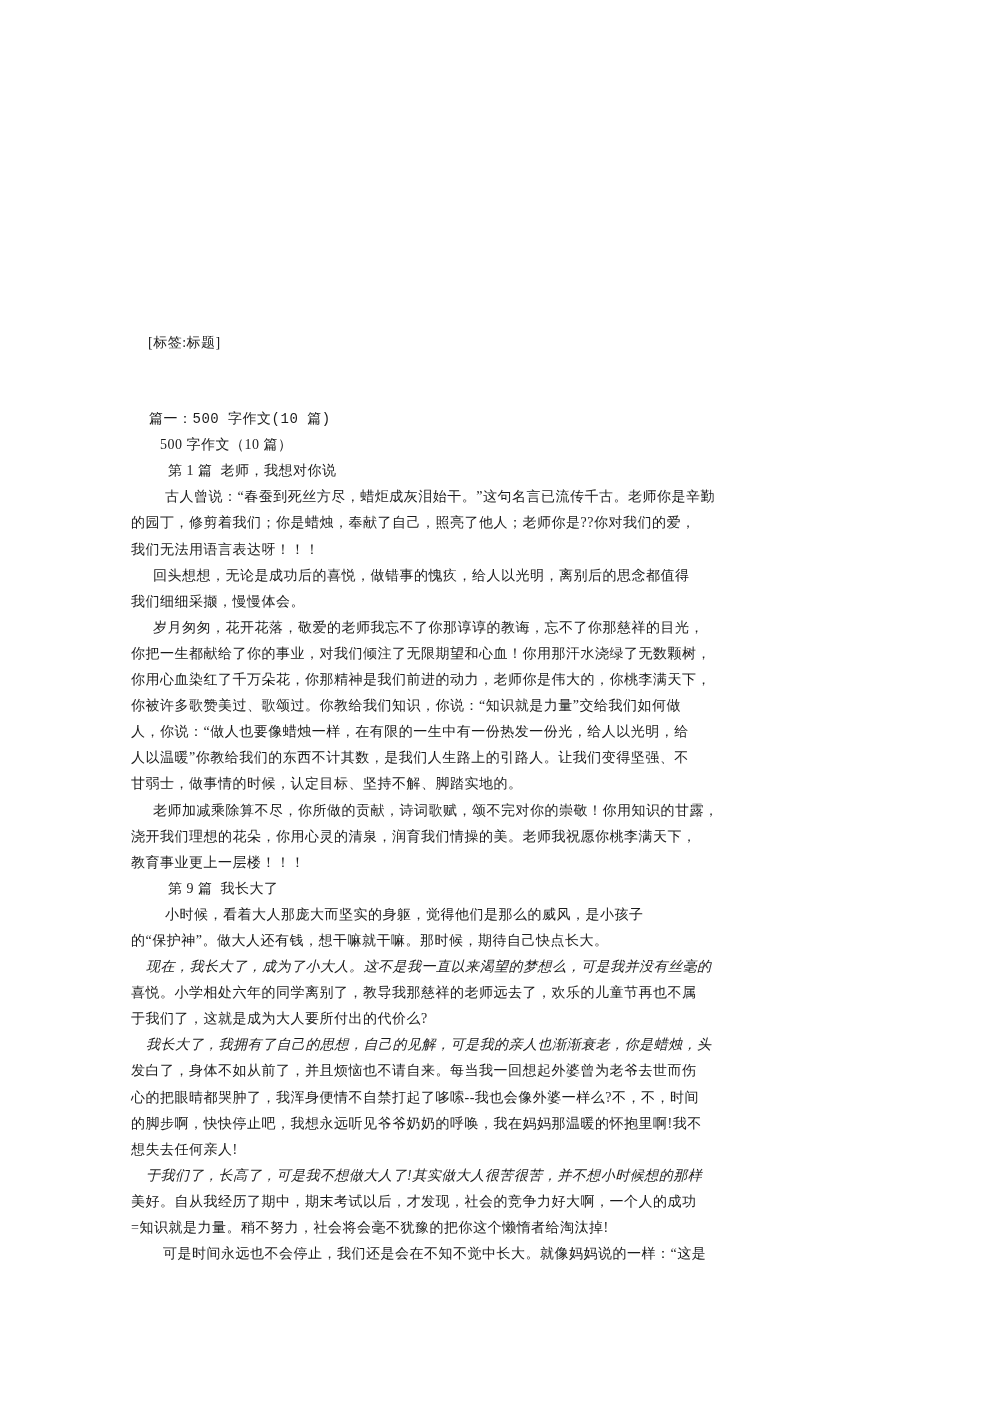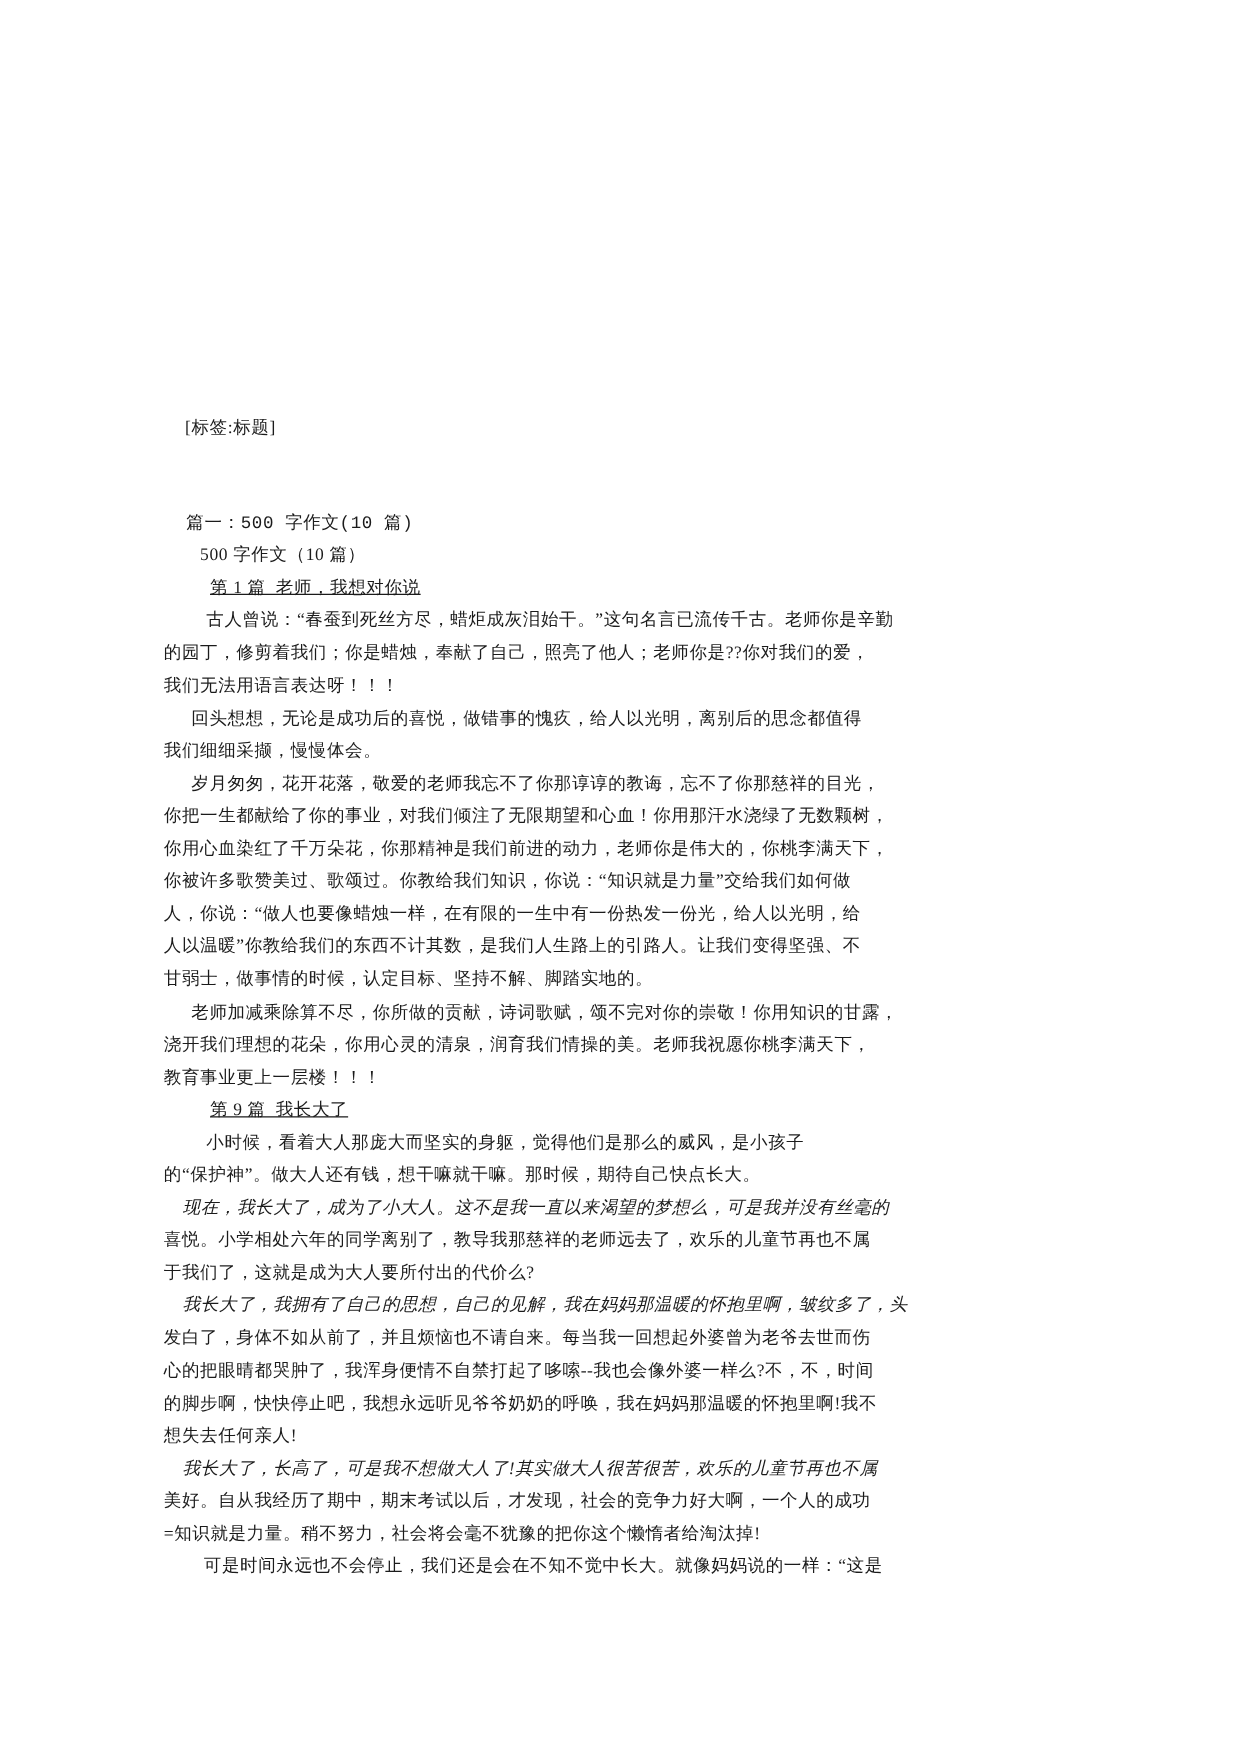--- a/index.html
+++ b/index.html
@@ -30,21 +30,21 @@
     white-space: pre;
   }
   
   .in15 { padding-left: 15px; font-style: italic; }
   .in17 { padding-left: 17px; }
   .in18 { padding-left: 18px; font-family: Liberation Mono, monospace; }
   .in22 { padding-left: 22px; }
   .in29 { padding-left: 29px; }
   .in32 { padding-left: 32px; }
   .in34 { padding-left: 34px; }
-  .in37 { padding-left: 37px; text-decoration: underline; }
+  .in37 { padding-left: 37px; }
   .gap-before-section { margin-top: 50px; }
 </style>
 </head>
 <body>
 
 <div class="page">
   <div class="textcol">
     <div class="line in17">[标签:标题]</div>
     <div class="line in18 gap-before-section">篇一：500 字作文(10 篇)</div>
     <div class="line in29">500 字作文（10 篇）</div>
@@ -63,23 +63,23 @@
     <div class="line">甘弱士，做事情的时候，认定目标、坚持不解、脚踏实地的。</div>
     <div class="line in22">老师加减乘除算不尽，你所做的贡献，诗词歌赋，颂不完对你的崇敬！你用知识的甘露，</div>
     <div class="line">浇开我们理想的花朵，你用心灵的清泉，润育我们情操的美。老师我祝愿你桃李满天下，</div>
     <div class="line">教育事业更上一层楼！！！</div>
     <div class="line in37">第 9 篇  我长大了</div>
     <div class="line in34">小时候，看着大人那庞大而坚实的身躯，觉得他们是那么的威风，是小孩子</div>
     <div class="line">的“保护神”。做大人还有钱，想干嘛就干嘛。那时候，期待自己快点长大。</div>
     <div class="line in15">现在，我长大了，成为了小大人。这不是我一直以来渴望的梦想么，可是我并没有丝毫的</div>
     <div class="line">喜悦。小学相处六年的同学离别了，教导我那慈祥的老师远去了，欢乐的儿童节再也不属</div>
     <div class="line">于我们了，这就是成为大人要所付出的代价么?</div>
-    <div class="line in15">我长大了，我拥有了自己的思想，自己的见解，我在妈妈那温暖的怀抱里啊，皱纹多了，头</div>
+    <div class="line in15">我长大了，我拥有了自己的思想，自己的见解，可是我的亲人也渐渐衰老，你是蜡烛，头</div>
     <div class="line">发白了，身体不如从前了，并且烦恼也不请自来。每当我一回想起外婆曾为老爷去世而伤</div>
     <div class="line">心的把眼晴都哭肿了，我浑身便情不自禁打起了哆嗦--我也会像外婆一样么?不，不，时间</div>
     <div class="line">的脚步啊，快快停止吧，我想永远听见爷爷奶奶的呼唤，我在妈妈那温暖的怀抱里啊!我不</div>
     <div class="line">想失去任何亲人!</div>
-    <div class="line in15">我长大了，长高了，可是我不想做大人了!其实做大人很苦很苦，欢乐的儿童节再也不属</div>
+    <div class="line in15">于我们了，长高了，可是我不想做大人了!其实做大人很苦很苦，并不想小时候想的那样</div>
     <div class="line">美好。自从我经历了期中，期末考试以后，才发现，社会的竞争力好大啊，一个人的成功</div>
     <div class="line">=知识就是力量。稍不努力，社会将会毫不犹豫的把你这个懒惰者给淘汰掉!</div>
     <div class="line in32">可是时间永远也不会停止，我们还是会在不知不觉中长大。就像妈妈说的一样：“这是</div>
   </div>
 </div>
 
 </body></html>

